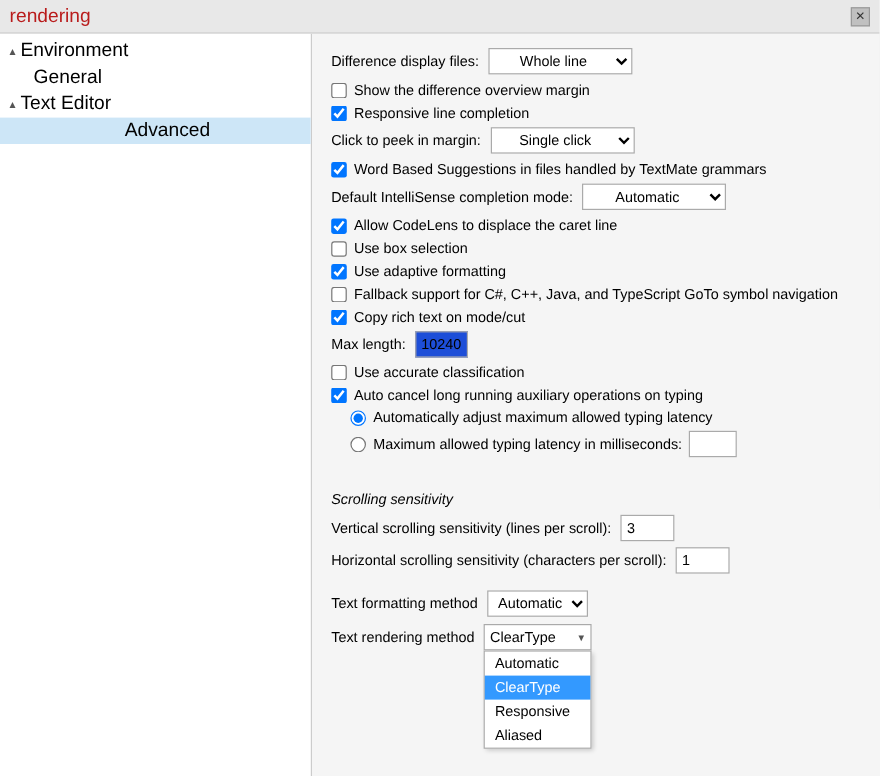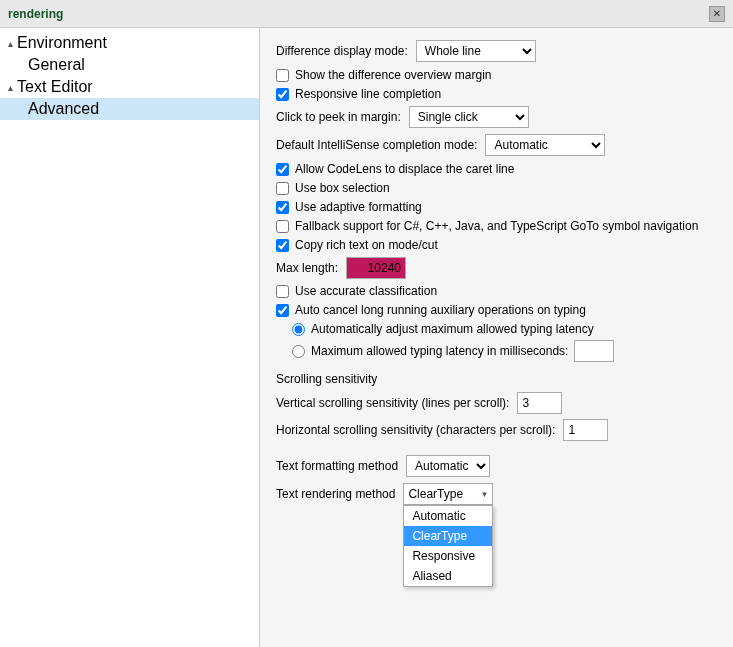--- a/index.html
+++ b/index.html
@@ -21,23 +21,22 @@
     .title-bar {
       background: #e8e8e8;
       border-bottom: 1px solid #ccc;
       display: flex;
       align-items: center;
       justify-content: space-between;
       padding: 4px 8px;
       height: 28px;
     }
     .title-bar-title {
-      font-size: 12px;
-      color: #14532d;
-      font-weight: bold;
+      font-size: 16px;
+      color: #b91c1c;
     }
     .title-bar-close {
       width: 16px;
       height: 16px;
       background: #c0c0c0;
       border: 1px solid #999;
       cursor: pointer;
       display: flex;
       align-items: center;
       justify-content: center;
@@ -59,20 +58,21 @@
     }
     .tree-item {
       display: flex;
       align-items: center;
       padding: 2px 8px;
       cursor: pointer;
       user-select: none;
     }
     .tree-item.selected {
       background: #cde6f7;
+      justify-content: center;
     }
     .tree-arrow {
       font-size: 10px;
       margin-right: 4px;
       color: #555;
     }
     .tree-label {
       font-size: 16px;
     }
     .tree-child {
@@ -108,35 +108,36 @@
       border: 1px solid #aaa;
       background: #fff;
       padding: 1px 4px;
       font-size: 12px;
       height: 22px;
       cursor: pointer;
       appearance: auto;
     }
     .dropdown-wide {
       min-width: 120px;
+      text-align: center;
     }
     .input-field {
       border: 1px solid #aaa;
-      background: #be185d;
+      background: #1d4ed8;
       padding: 1px 4px;
       font-size: 12px;
       height: 22px;
-      width: 60px;
-      text-align: right;
+      width: 44px;
     }
     .section-label {
       font-weight: normal;
       margin-bottom: 6px;
-      margin-top: 10px;
+      margin-top: 28px;
       color: #000;
+      font-style: italic;
     }
     .radio-row {
       display: flex;
       align-items: center;
       margin-bottom: 4px;
       padding-left: 16px;
     }
     .radio-row input[type="radio"] {
       margin-right: 6px;
     }
@@ -232,21 +233,21 @@
         <span class="tree-label">Text Editor</span>
       </div>
       <div class="tree-item tree-child selected">
         <span class="tree-label">Advanced</span>
       </div>
     </div>
 
     <div class="main-panel">
 
       <div class="setting-row">
-        <label>Difference display mode:</label>
+        <label>Difference display files:</label>
         <select class="dropdown dropdown-wide">
           <option>Whole line</option>
         </select>
       </div>
 
       <div class="checkbox-row">
         <input type="checkbox" style="">
         <label>Show the difference overview margin</label>
       </div>
 
@@ -255,20 +256,24 @@
         <label>Responsive line completion</label>
       </div>
 
       <div class="setting-row">
         <label>Click to peek in margin:</label>
         <select class="dropdown dropdown-wide">
           <option>Single click</option>
         </select>
       </div>
 
+      <div class="checkbox-row">
+        <input type="checkbox" checked="" style="">
+        <label>Word Based Suggestions in files handled by TextMate grammars</label>
+      </div>
 
       <div class="setting-row">
         <label>Default IntelliSense completion mode:</label>
         <select class="dropdown dropdown-wide">
           <option>Automatic</option>
         </select>
       </div>
 
       <div class="checkbox-row">
         <input type="checkbox" checked="" style="">

